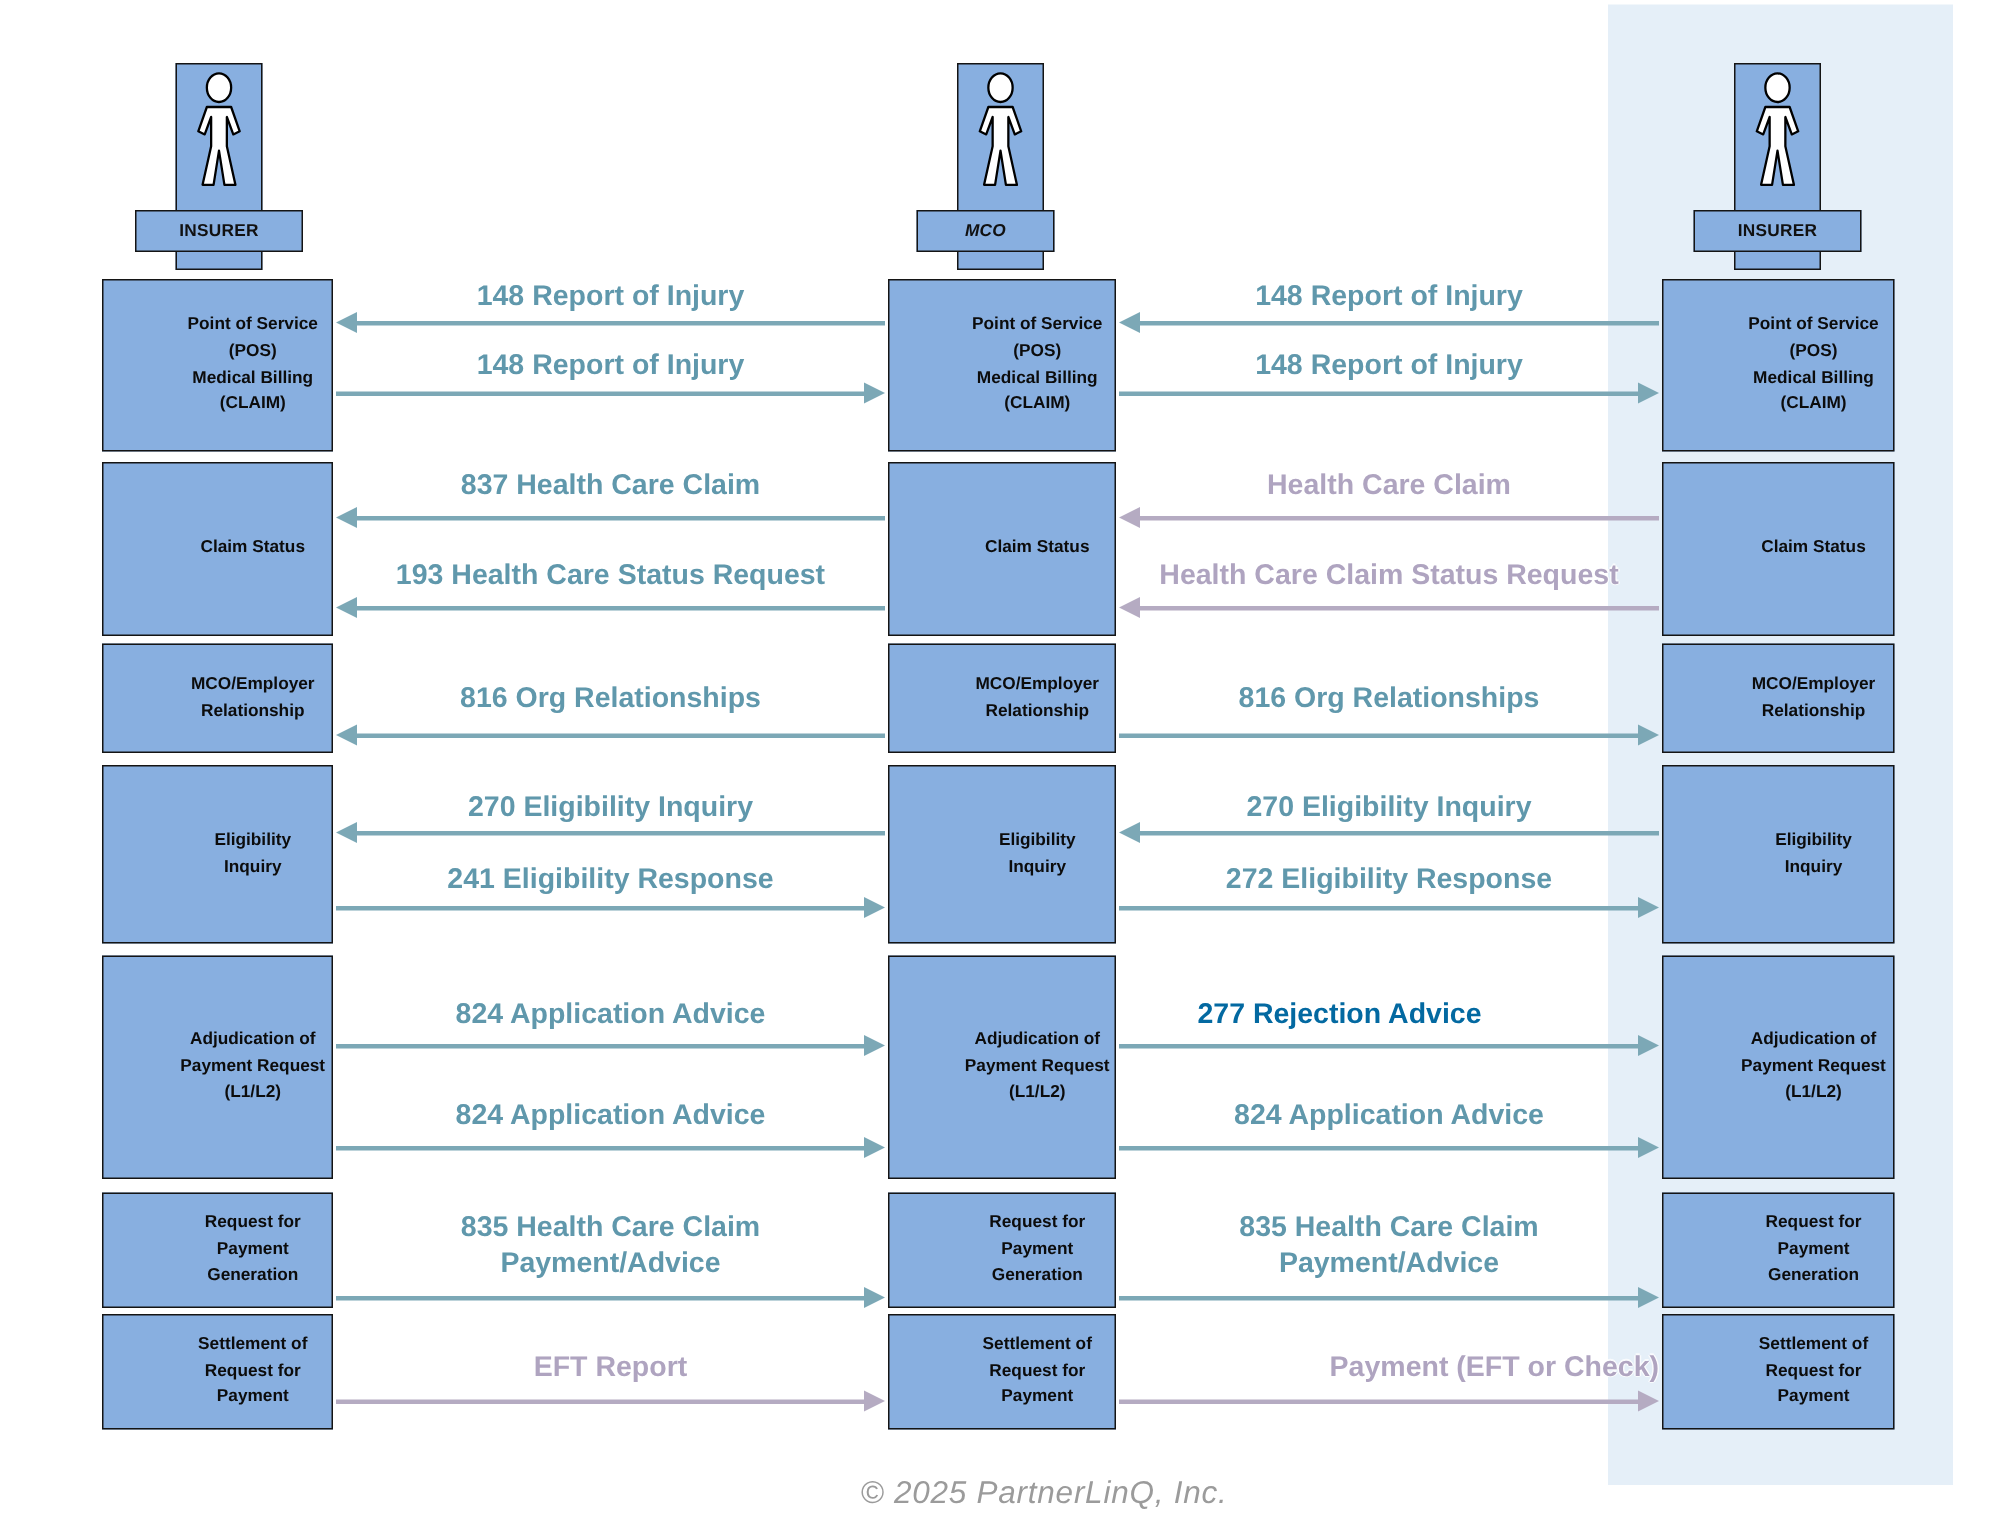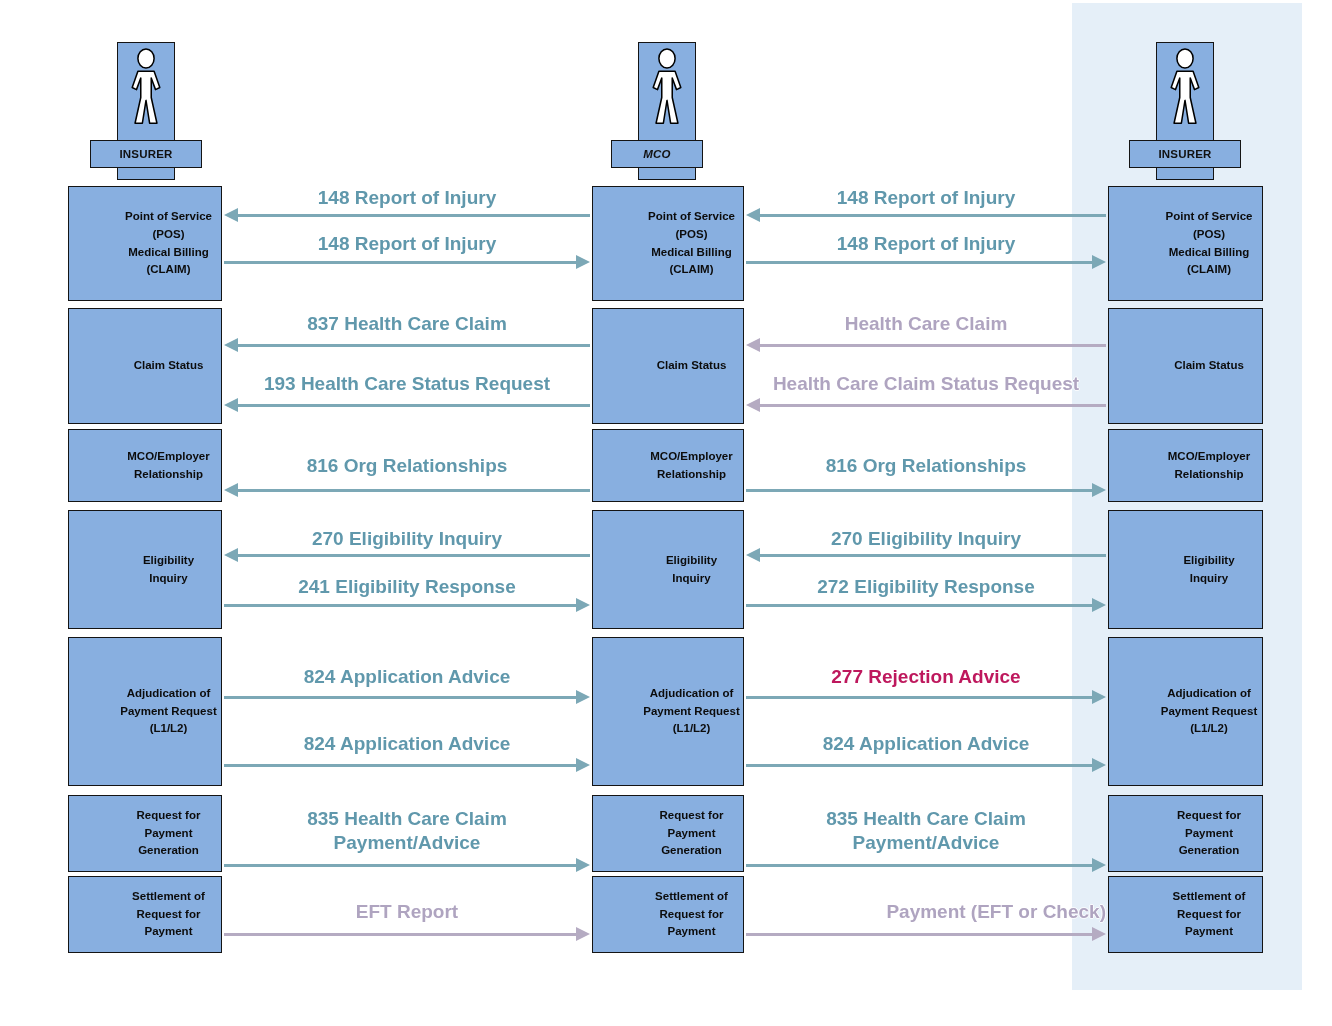--- a/index.html
+++ b/index.html
@@ -211,27 +211,28 @@
       <div class="flow-arrowhead" style="left: 746px; top: 398px; border-right: 14px solid rgb(181, 171, 194);"></div>
       <div class="flow-label" style="left: 746px; width: 360px; top: 454px; color: rgb(96, 152, 172);">816 Org Relationships</div>
       <div class="flow-line" style="left: 746px; width: 349px; top: 489px; background: rgb(124, 168, 182);"></div>
       <div class="flow-arrowhead" style="left: 1092px; top: 483px; border-left: 14px solid rgb(124, 168, 182);"></div>
       <div class="flow-label" style="left: 746px; width: 360px; top: 527px; color: rgb(96, 152, 172);">270 Eligibility Inquiry</div>
       <div class="flow-line" style="left: 757px; width: 349px; top: 554px; background: rgb(124, 168, 182);"></div>
       <div class="flow-arrowhead" style="left: 746px; top: 548px; border-right: 14px solid rgb(124, 168, 182);"></div>
       <div class="flow-label" style="left: 746px; width: 360px; top: 575px; color: rgb(96, 152, 172);">272 Eligibility Response</div>
       <div class="flow-line" style="left: 746px; width: 349px; top: 604px; background: rgb(124, 168, 182);"></div>
       <div class="flow-arrowhead" style="left: 1092px; top: 598px; border-left: 14px solid rgb(124, 168, 182);"></div>
-      <div class="flow-label" style="left: 746px; width: 360px; top: 665px; color: #be185d;">277 Rejection Advice</div>
+      <div class="flow-label" style="left: 713px; width: 360px; top: 665px; color: #0369a1;">277 Rejection Advice</div>
       <div class="flow-line" style="left: 746px; width: 349px; top: 696px; background: rgb(124, 168, 182);"></div>
       <div class="flow-arrowhead" style="left: 1092px; top: 690px; border-left: 14px solid rgb(124, 168, 182);"></div>
       <div class="flow-label" style="left: 746px; width: 360px; top: 732px; color: rgb(96, 152, 172);">824 Application Advice</div>
       <div class="flow-line" style="left: 746px; width: 349px; top: 764px; background: rgb(124, 168, 182);"></div>
       <div class="flow-arrowhead" style="left: 1092px; top: 758px; border-left: 14px solid rgb(124, 168, 182);"></div>
       <div class="flow-label" style="left: 746px; width: 360px; top: 807px; color: rgb(96, 152, 172);">835 Health Care Claim
 Payment/Advice</div>
       <div class="flow-line" style="left: 746px; width: 349px; top: 864px; background: rgb(124, 168, 182);"></div>
       <div class="flow-arrowhead" style="left: 1092px; top: 858px; border-left: 14px solid rgb(124, 168, 182);"></div>
       <div class="flow-label" style="left: 746px; width: 360px; top: 900px; color: rgb(175, 164, 192); text-align: right;">Payment (EFT or Check)</div>
       <div class="flow-line" style="left: 746px; width: 349px; top: 933px; background: rgb(181, 171, 194);"></div>
       <div class="flow-arrowhead" style="left: 1092px; top: 927px; border-left: 14px solid rgb(181, 171, 194);"></div>
     </div>
+  <div class="footer" style="top: 984px; color: rgb(155, 155, 155);">© 2025 PartnerLinQ, Inc.</div>
 </div>
 
 </body></html>

